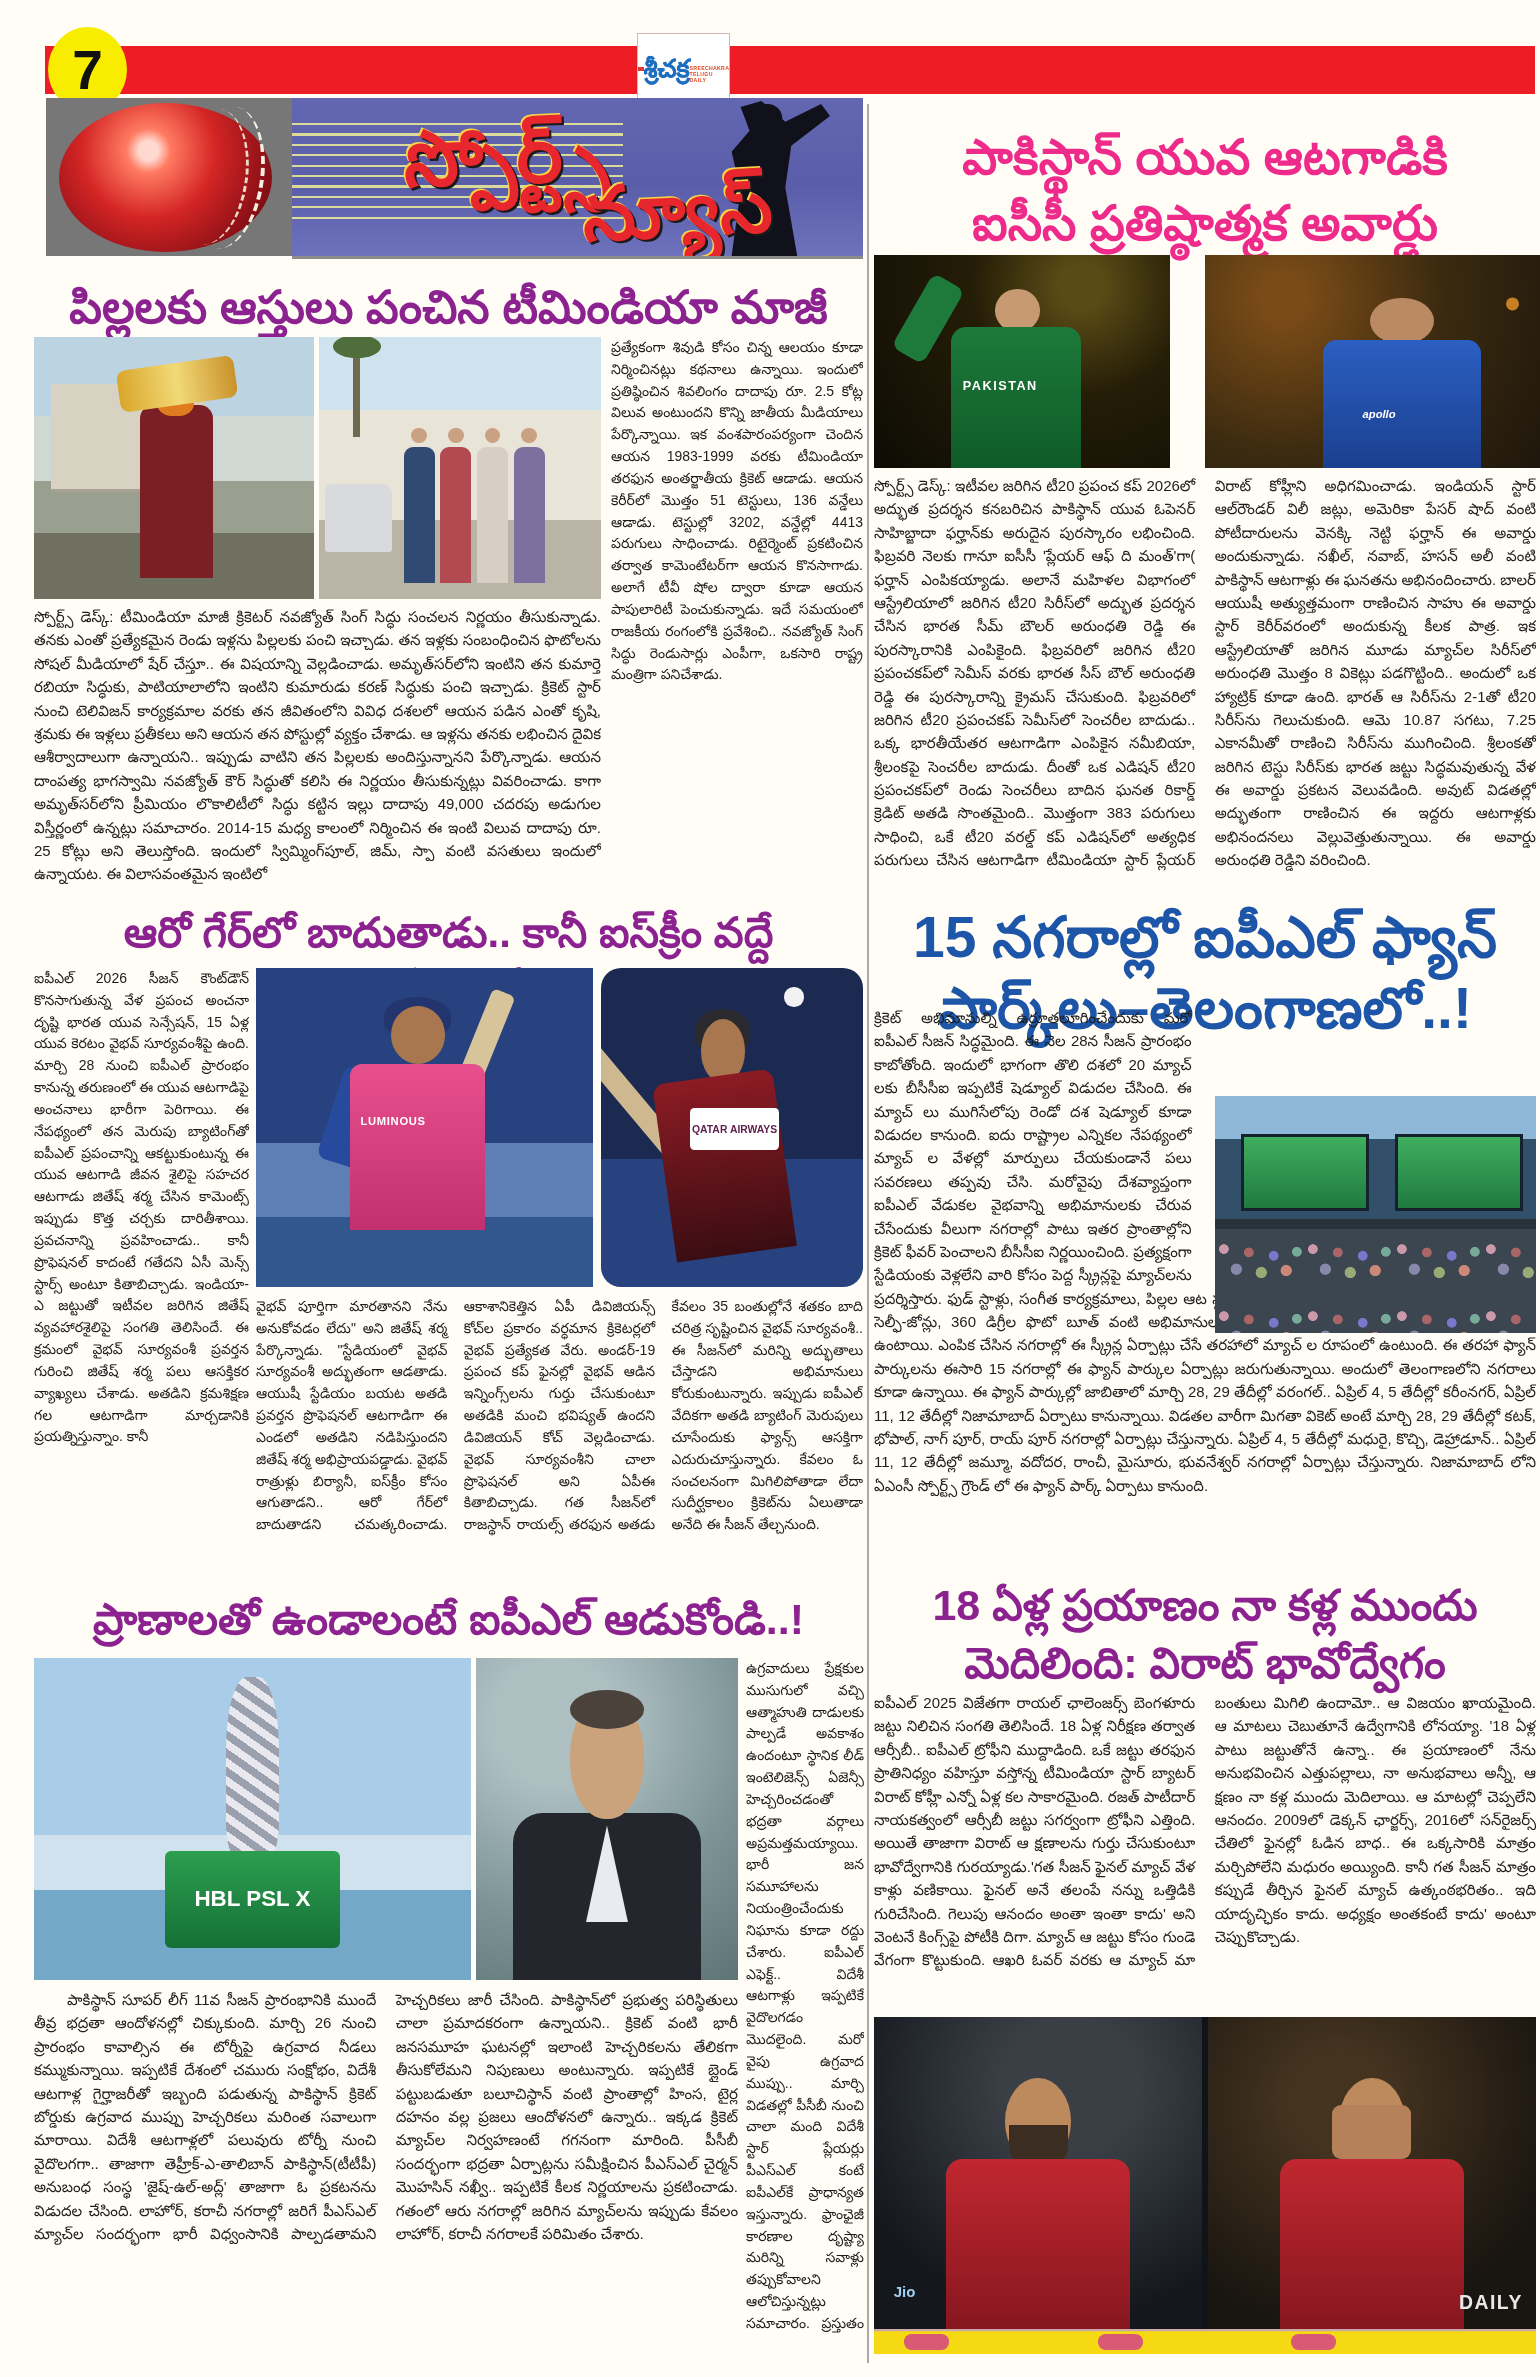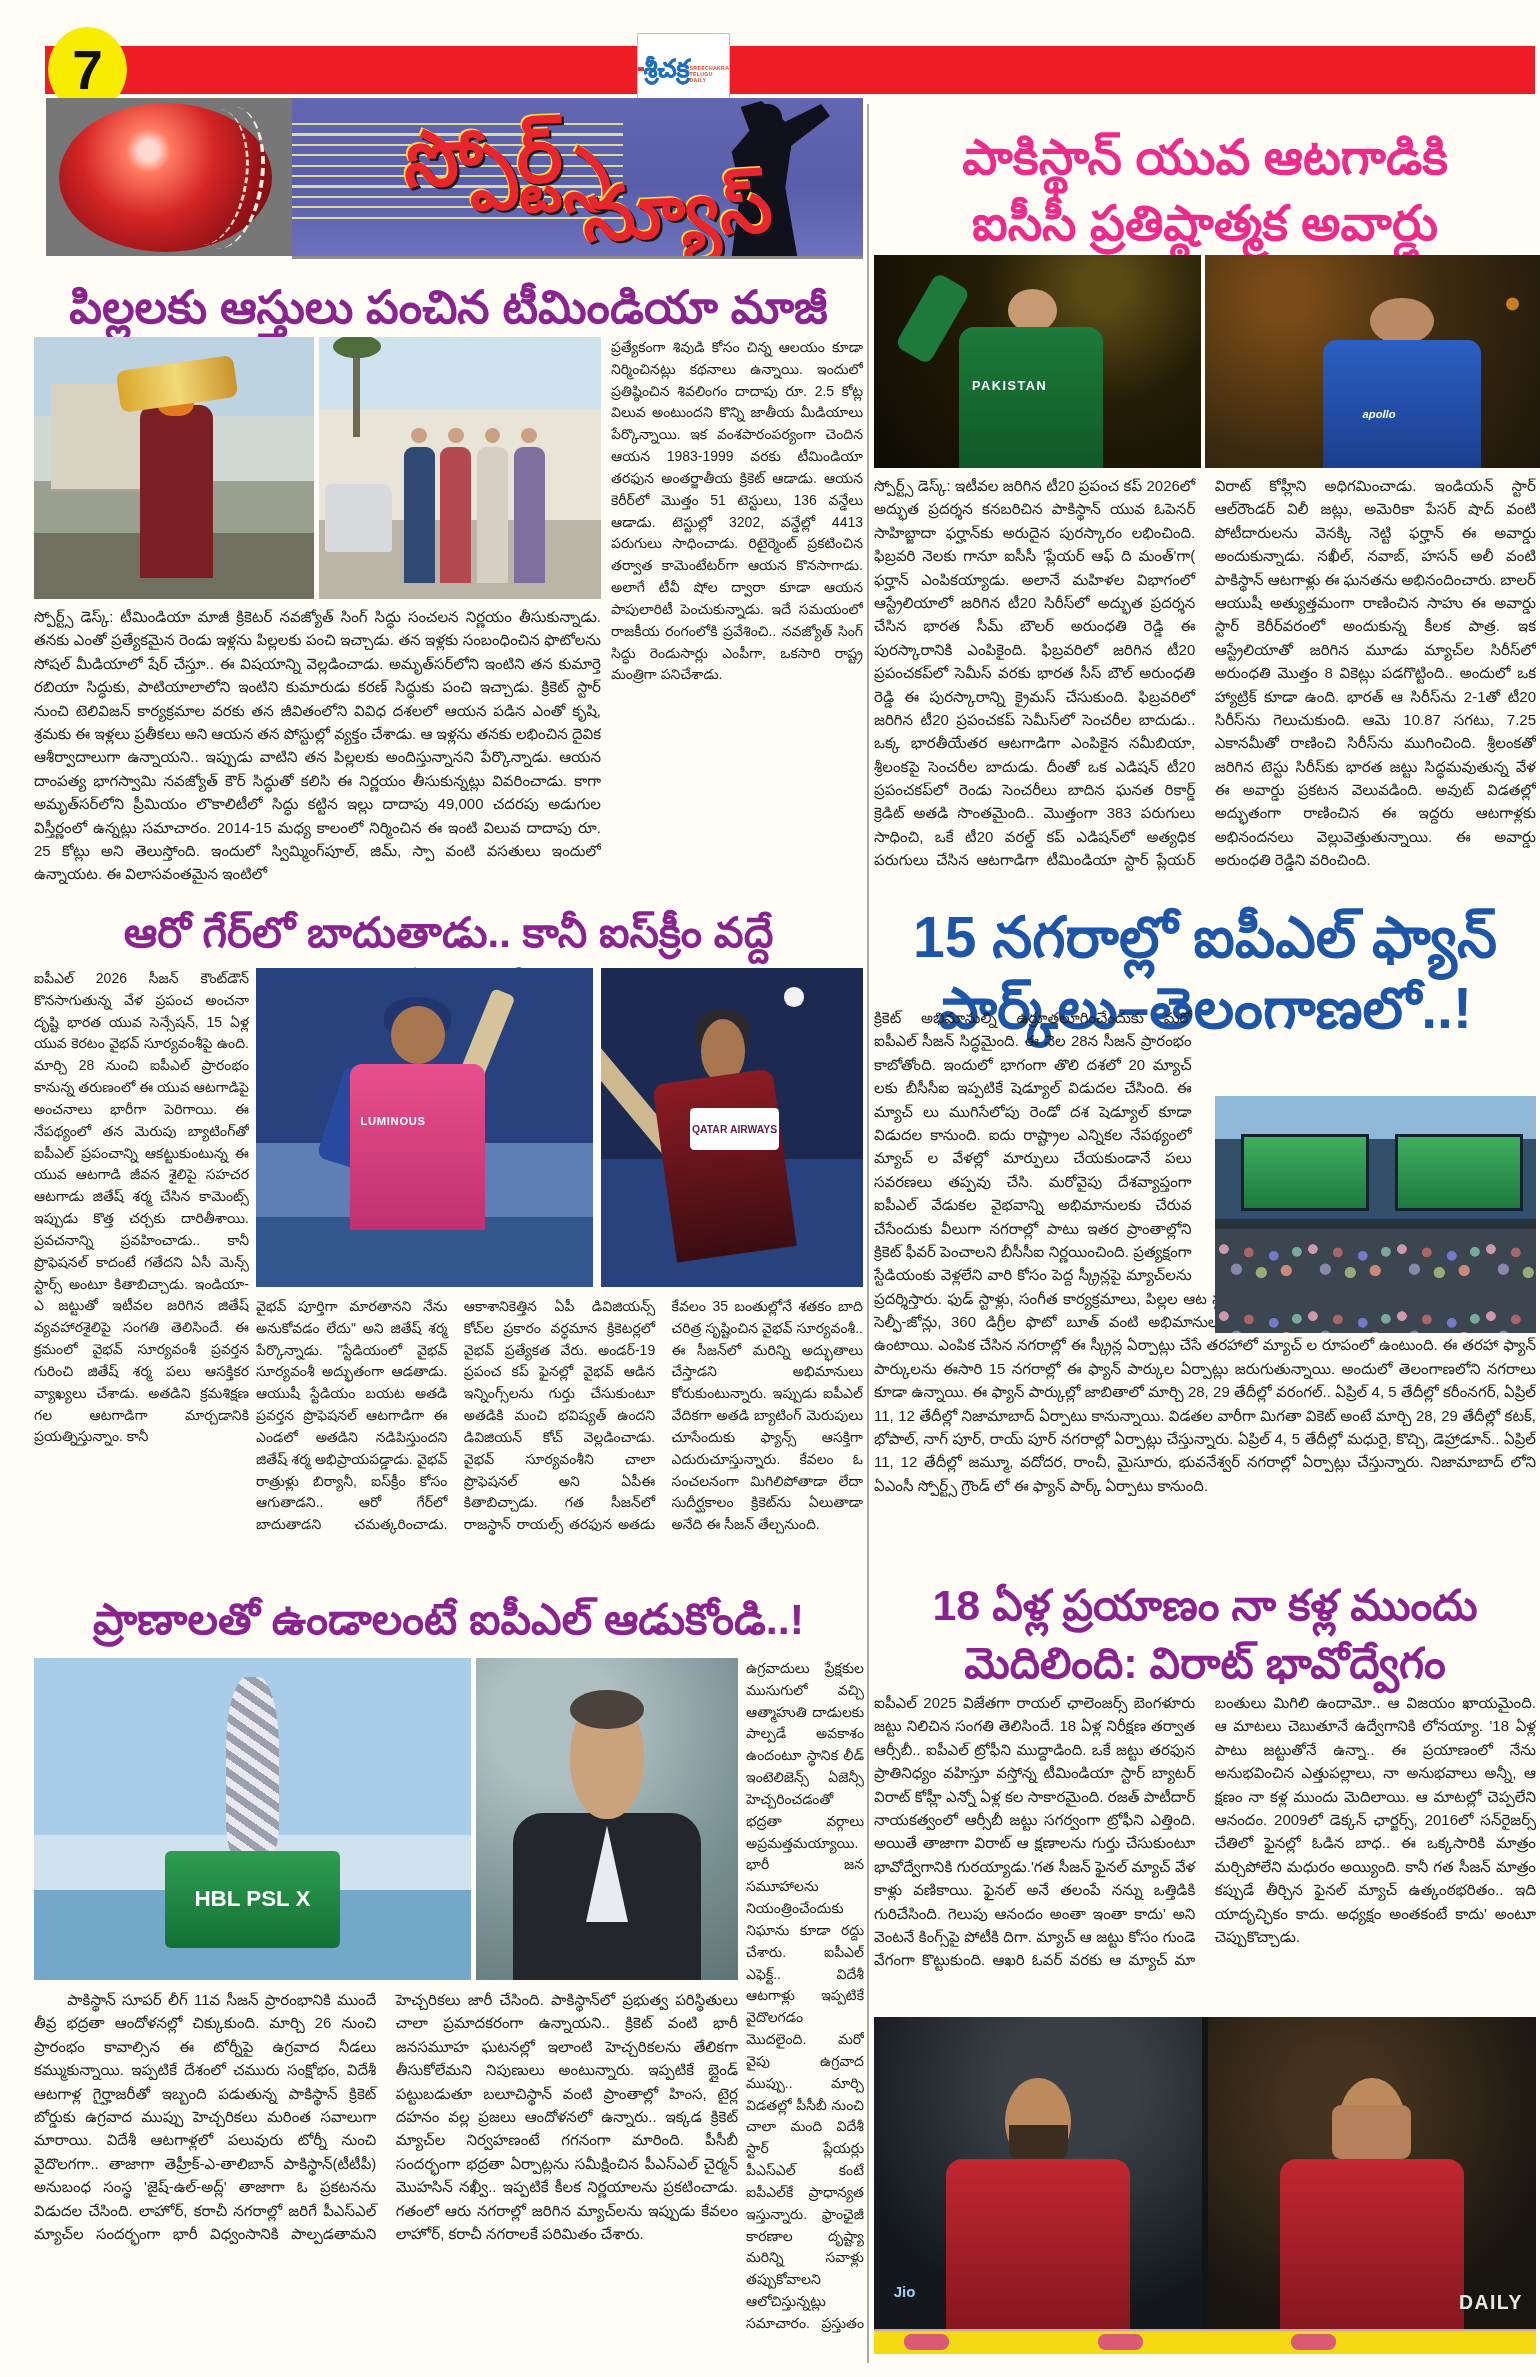--- a/index.html
+++ b/index.html
@@ -85,21 +85,21 @@
   .ph-woman .cap{left:40%;top:72%;font-size:11.2px;font-style:italic;}
   
   .ph-rr{background:linear-gradient(180deg,#27427e 0 55%,#5d7fb5 55% 78%,#32578f 78% 100%);}
   .ph-rr .torso{position:absolute;left:28%;top:30%;width:40%;height:52%;background:linear-gradient(180deg,#e84f8d,#c23070);border-radius:12px 12px 0 0;}
   .ph-rr .sleeve{position:absolute;left:22%;top:32%;width:14%;height:30%;background:#274a9e;border-radius:9px;transform:rotate(18deg);}
   .ph-rr .head{position:absolute;left:40%;top:12%;width:16%;height:18%;border-radius:50%;background:#a8764f;}
   .ph-rr .helmet{position:absolute;left:38%;top:9%;width:20%;height:12%;border-radius:50% 50% 30% 30%;background:#23356e;}
   .ph-rr .bat{position:absolute;left:62%;top:6%;width:7%;height:46%;background:#d8c49a;transform:rotate(22deg);border-radius:6px;}
   .ph-rr .cap{left:31%;top:46%;font-size:11.2px;letter-spacing:0.7px;}
   
-  .ph-rcb{background:linear-gradient(180deg,#1c2a52 0 60%,#27427e 60% 100%);}
+  .ph-rcb{background:linear-gradient(180deg,#1c2a52 0 60%,#27427e 60% 100%);border-radius:20px;}
   .ph-rcb .torso{position:absolute;left:24%;top:34%;width:46%;height:56%;background:linear-gradient(180deg,#8c1b24,#3a0d12);border-radius:12px 12px 0 0;transform:rotate(-8deg);}
   .ph-rcb .head{position:absolute;left:38%;top:16%;width:17%;height:20%;border-radius:50%;background:#a8764f;}
   .ph-rcb .helmet{position:absolute;left:36%;top:13%;width:21%;height:13%;border-radius:50% 50% 30% 30%;background:#2a2a2e;}
   .ph-rcb .bat{position:absolute;left:8%;top:20%;width:8%;height:44%;background:#cdb88f;transform:rotate(-40deg);border-radius:6px;}
   .ph-rcb .ball{position:absolute;left:70%;top:6%;width:19.4px;height:19.4px;border-radius:50%;background:#f2f2f2;}
   .ph-rcb .patch{position:absolute;left:34%;top:44%;width:34%;height:13%;background:#fff;border-radius:4.5px;
       display:flex;align-items:center;justify-content:center;color:#5c1f4e;font-size:10.4px;font-weight:700;}
   
   .ph-fan{background:linear-gradient(180deg,#8fb7d8 0 18%,#33506b 18% 52%,#27323a 52% 100%);}
   .ph-fan .scr{position:absolute;top:16%;height:30%;background:linear-gradient(180deg,#3fae5e,#1f7a40);border:3px solid #15222e;}
@@ -233,21 +233,21 @@
   </div>
 
   <div class="abs bt bt-sm" style="left:746px;top:1658px;width:118px;height:680px;">ఉగ్రవాదులు ప్రేక్షకుల ముసుగులో వచ్చి ఆత్మాహుతి దాడులకు పాల్పడే అవకాశం ఉందంటూ స్థానిక లీడ్ ఇంటెలిజెన్స్ ఏజెన్సీ హెచ్చరించడంతో భద్రతా వర్గాలు అప్రమత్తమయ్యాయి. భారీ జన సమూహాలను నియంత్రించేందుకు నిఘాను కూడా రద్దు చేశారు. ఐపీఎల్ ఎఫెక్ట్.. విదేశీ ఆటగాళ్లు ఇప్పటికే వైదొలగడం మొదలైంది. మరో వైపు ఉగ్రవాద ముప్పు.. మార్చి విడతల్లో పీసీబీ నుంచి చాలా మంది విదేశీ స్టార్ ప్లేయర్లు పీఎస్ఎల్ కంటే ఐపీఎల్‌కే ప్రాధాన్యత ఇస్తున్నారు. ఫ్రాంఛైజీ కారణాల దృష్ట్యా మరిన్ని సవాళ్లు తప్పుకోవాలని ఆలోచిస్తున్నట్లు సమాచారం. ప్రస్తుతం పాకిస్థాన్ మ్యాచ్ లీగ్ అంటే ఒక క్రీడా టోర్నీగా కాకుండా.. భద్రత, ఆర్థిక ఇబ్బందులు, ప్రాంతీయ ఉద్రిక్తతల మధ్య ఉక్కిరిబిక్కిరి అవుతున్న ఓ వివాదాస్పద ఈవెంట్‌గా మారింది. ఈ పరిస్థితుల్లో టోర్నీని విజయవంతంగా పూర్తి చేయడం నిర్వాహకులకు పెద్ద సవాలే.</div>
   <div class="abs bt indent cols2" style="left:34px;top:1988px;width:704px;height:350px;">పాకిస్థాన్ సూపర్ లీగ్ 11వ సీజన్ ప్రారంభానికి ముందే తీవ్ర భద్రతా ఆందోళనల్లో చిక్కుకుంది. మార్చి 26 నుంచి ప్రారంభం కావాల్సిన ఈ టోర్నీపై ఉగ్రవాద నీడలు కమ్ముకున్నాయి. ఇప్పటికే దేశంలో చమురు సంక్షోభం, విదేశీ ఆటగాళ్ల గైర్హాజరీతో ఇబ్బంది పడుతున్న పాకిస్థాన్ క్రికెట్ బోర్డుకు ఉగ్రవాద ముప్పు హెచ్చరికలు మరింత సవాలుగా మారాయి. విదేశీ ఆటగాళ్లలో పలువురు టోర్నీ నుంచి వైదొలగగా.. తాజాగా తెహ్రీక్-ఎ-తాలిబాన్ పాకిస్థాన్(టీటీపీ) అనుబంధ సంస్థ 'జైష్-ఉల్-అద్ల్' తాజాగా ఓ ప్రకటనను విడుదల చేసింది. లాహోర్, కరాచీ నగరాల్లో జరిగే పీఎస్ఎల్ మ్యాచ్‌ల సందర్భంగా భారీ విధ్వంసానికి పాల్పడతామని హెచ్చరికలు జారీ చేసింది. పాకిస్థాన్‌లో ప్రభుత్వ పరిస్థితులు చాలా ప్రమాదకరంగా ఉన్నాయని.. క్రికెట్ వంటి భారీ జనసమూహ ఘటనల్లో ఇలాంటి హెచ్చరికలను తేలికగా తీసుకోలేమని నిపుణులు అంటున్నారు. ఇప్పటికే బ్లైండ్ పట్టుబడుతూ బలూచిస్థాన్ వంటి ప్రాంతాల్లో హింస, టైర్ల దహనం వల్ల ప్రజలు ఆందోళనలో ఉన్నారు.. ఇక్కడ క్రికెట్ మ్యాచ్‌ల నిర్వహణంటే గగనంగా మారింది. పీసీబీ సందర్భంగా భద్రతా ఏర్పాట్లను సమీక్షించిన పీఎస్ఎల్ చైర్మన్ మొహసిన్ నఖ్వీ.. ఇప్పటికే కీలక నిర్ణయాలను ప్రకటించాడు. గతంలో ఆరు నగరాల్లో జరిగిన మ్యాచ్‌లను ఇప్పుడు కేవలం లాహోర్, కరాచీ నగరాలకే పరిమితం చేశారు.</div>
 
   <div class="abs hl hl-pink" style="left:874px;top:112px;width:662px;font-size:49px;line-height:1.35;">
     <div>పాకిస్థాన్ యువ ఆటగాడికి</div>
     <div>ఐసీసీ ప్రతిష్ఠాత్మక అవార్డు</div>
   </div>
 
-  <div class="abs ph ph-pak" style="left:874px;top:255px;width:327px;height:213px;">
+  <div class="abs ph ph-pak" style="left:874px;top:255px;width:296px;height:213px;">
     <div class="arm"></div>
     <div class="head"></div>
     <div class="torso"></div>
     <div class="cap">PAKISTAN</div>
   </div>
   <div class="abs ph ph-woman" style="left:1205px;top:255px;width:394px;height:213px;">
     <div class="bokeh"></div>
     <div class="head"></div>
     <div class="torso"></div>
     <div class="cap">apollo</div>

